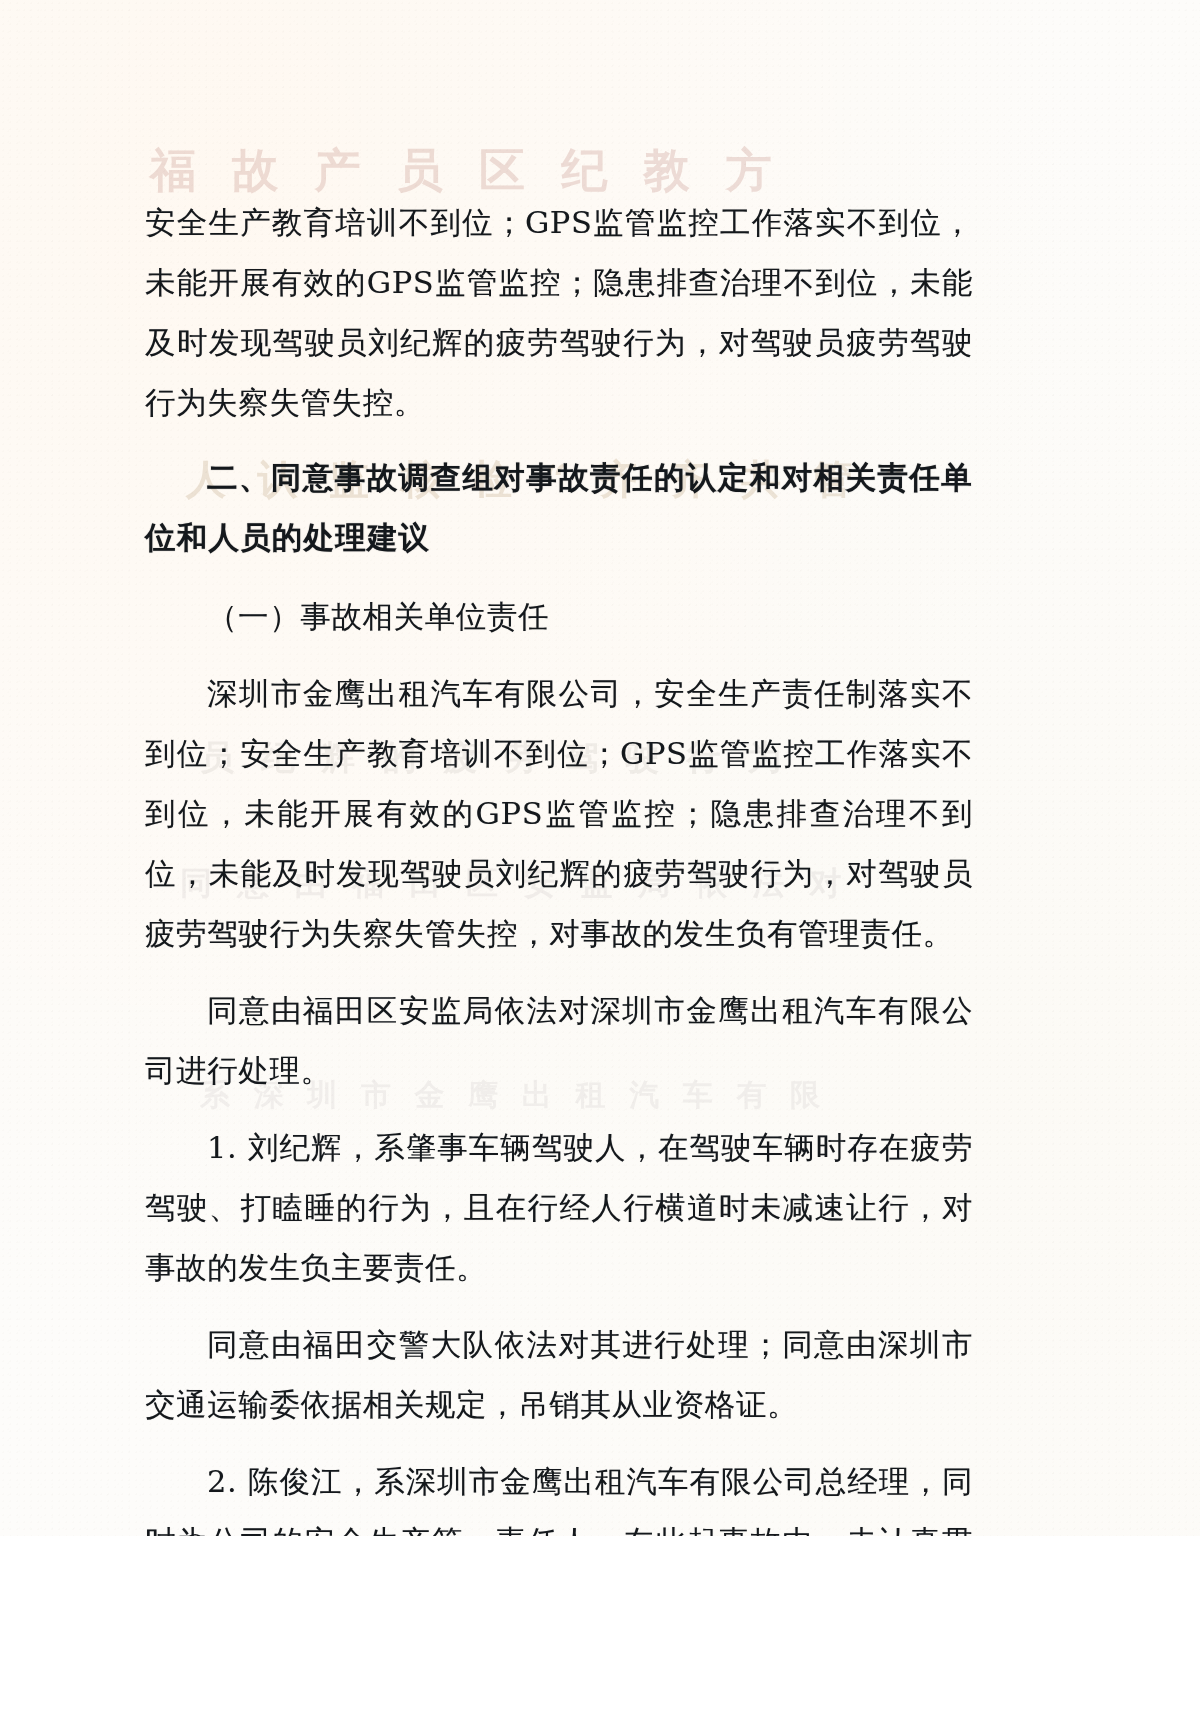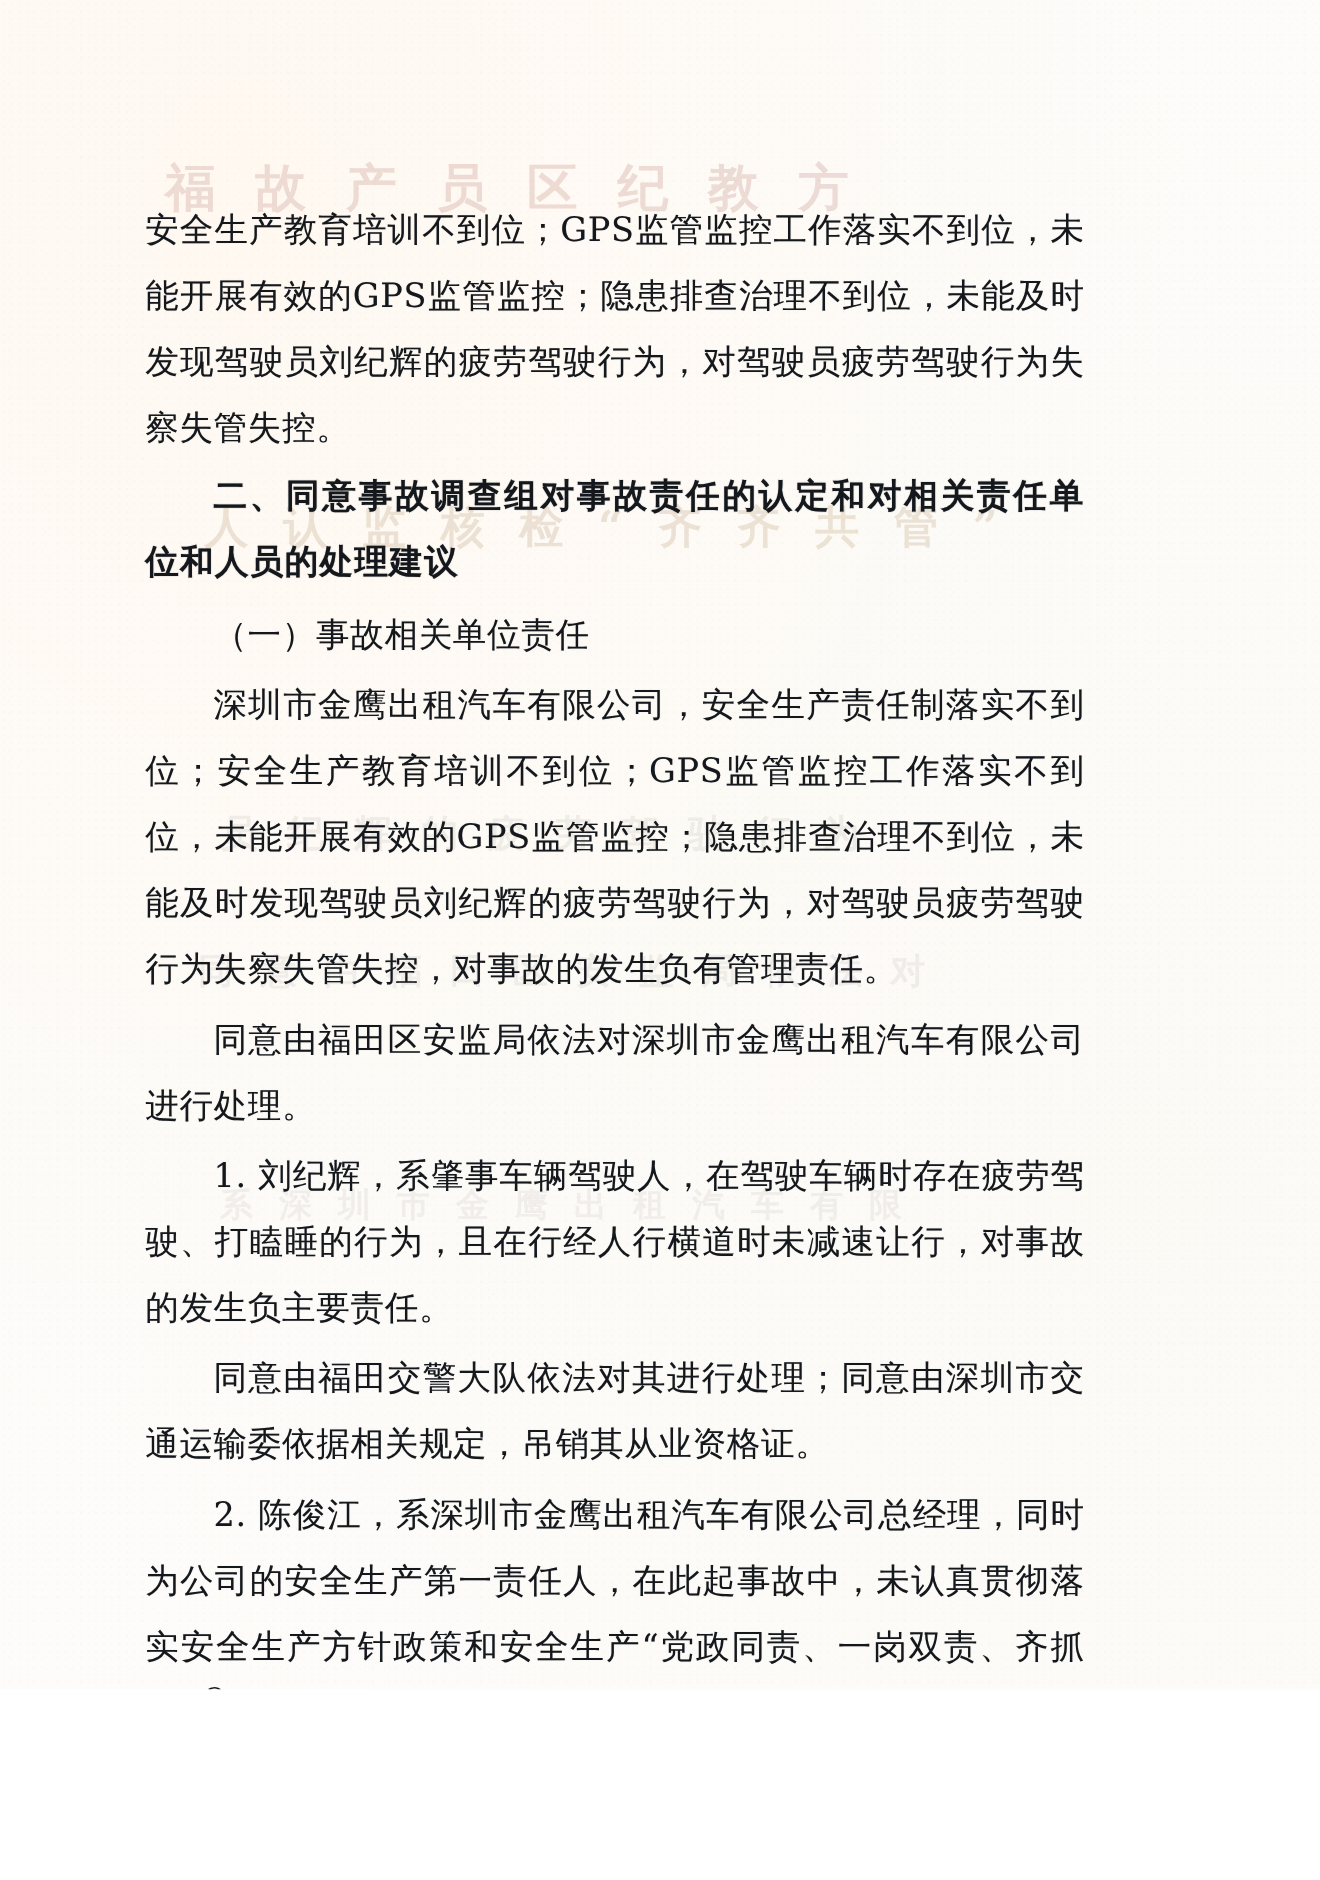--- a/index.html
+++ b/index.html
@@ -36,21 +36,21 @@
   .ghost-4 { top: 862px; left: 180px; font-size: 32px; color: rgba(175,170,165,0.16); }
   .ghost-5 { top: 1075px; left: 200px; font-size: 30px; color: rgba(175,170,165,0.15); }
 
   .content {
     position: absolute;
     left: 128px;
     top: 176px;
     width: 862px;
   }
   p {
-    margin: 4px;
+    margin: 17px;
     font-family: "DejaVu Serif", serif;
     font-size: 30.5px;
     line-height: 60px;
     color: #14181c;
     text-align: justify;
     text-justify: inter-character;
     letter-spacing: 0.6px;
     text-shadow: 0 0 0.7px rgba(20,24,28,0.35);
   }
   p.ind1 { text-indent: 0; }

